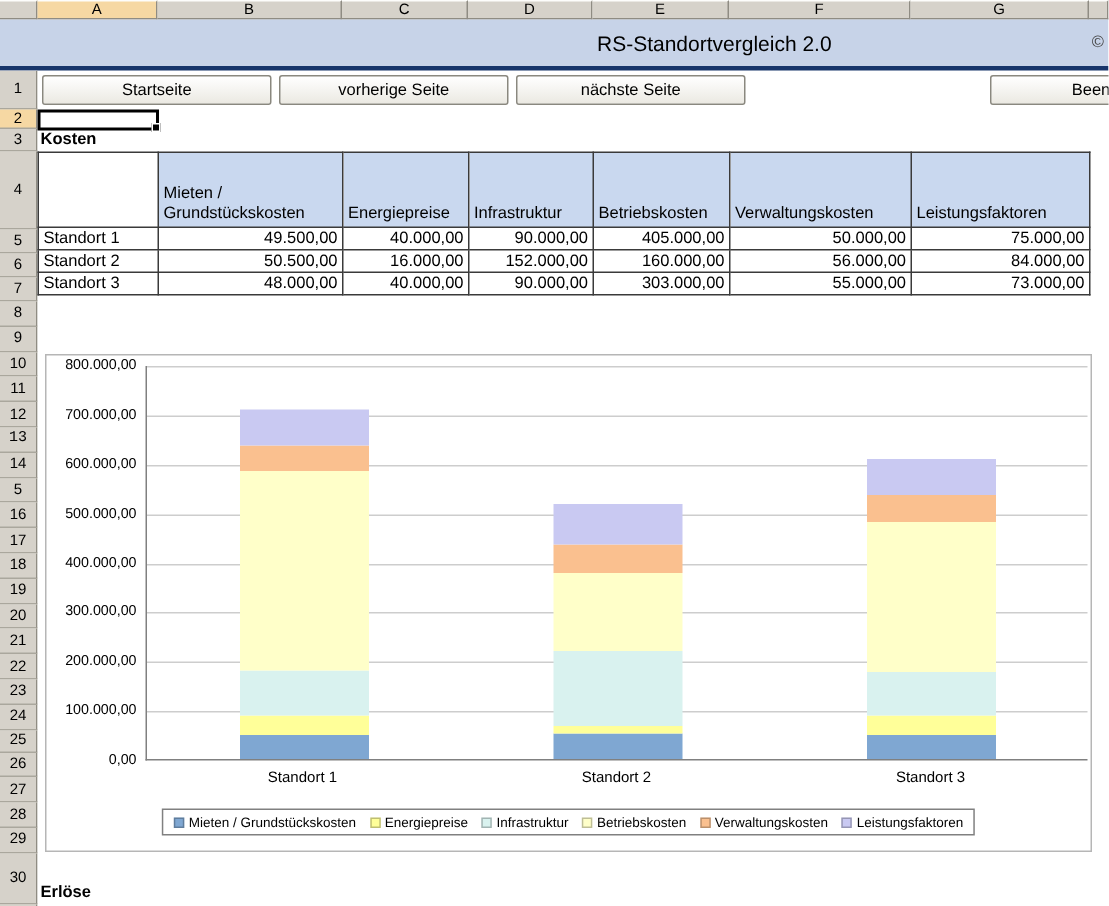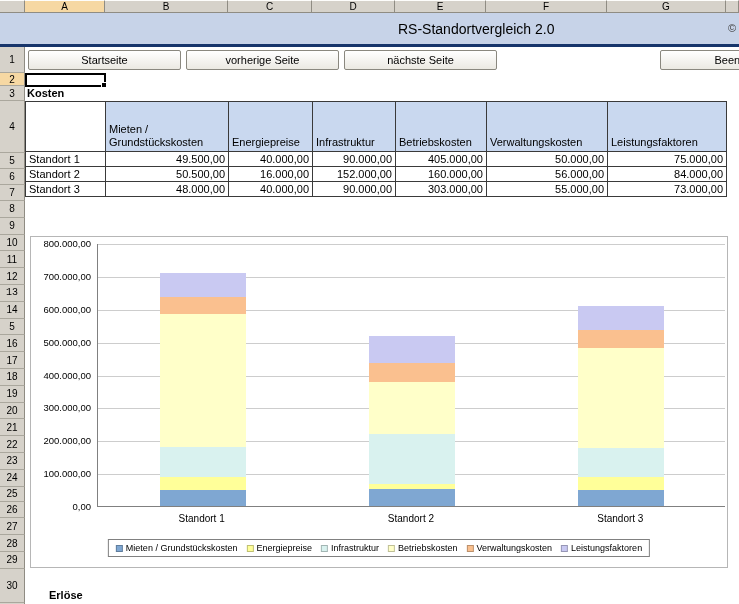--- a/index.html
+++ b/index.html
@@ -30,21 +30,21 @@
   .xlbtn { position:absolute; top:50px; width:153px; height:20px; background:linear-gradient(#ffffff,#ebe9e2);
            border:1px solid #8a887f; border-radius:2px; text-align:center; line-height:18px; font-size:11px; cursor:default; }
 
   
   .selcell { position:absolute; left:25px; top:73px; width:81px; height:14px; border:2px solid #000; background:#fff; }
   .selcell::after { content:""; position:absolute; right:-3px; bottom:-3px; width:4px; height:4px; background:#000; border:1px solid #fff; }
 
   
   .sec { position:absolute; left:27px; font-weight:bold; font-size:11px; }
   .sec.kosten { top:87px; }
-  .sec.erloese { top:589px;margin-left:22px; }
+  .sec.erloese { top:589px; }
 
   
   .xltable { position:absolute; left:25px; top:101px; border-collapse:collapse; table-layout:fixed; font-size:11px; }
   .xltable th, .xltable td { border:1px solid #3a3a3a; overflow:hidden; white-space:normal; }
   .xltable th.hd { background:#c9d8ef; font-weight:normal; text-align:left; vertical-align:bottom; padding:1px 3px 2px 3px; height:50px; line-height:13px; }
   .xltable th.corner { background:#ffffff; height:50px; }
   .xltable th.lbl { font-weight:normal; text-align:left; padding:0 3px; height:15px; background:#fff; white-space:nowrap; }
   .xltable td.num { text-align:right; padding:0 3px; height:15px; background:#fff; white-space:nowrap; }
 
   

